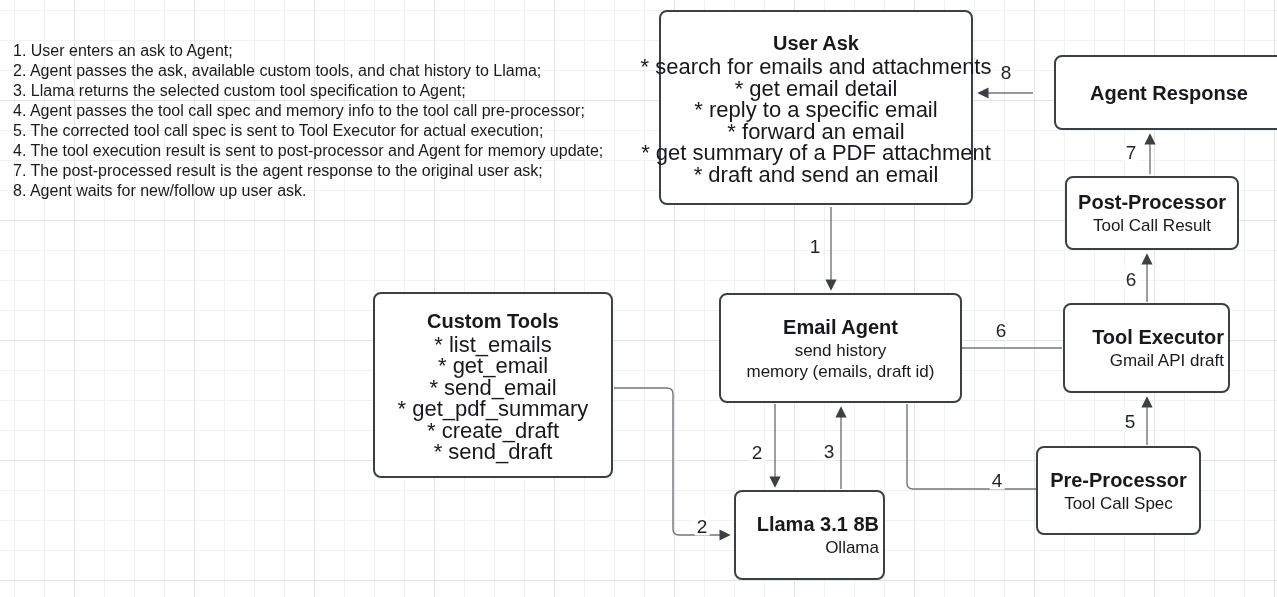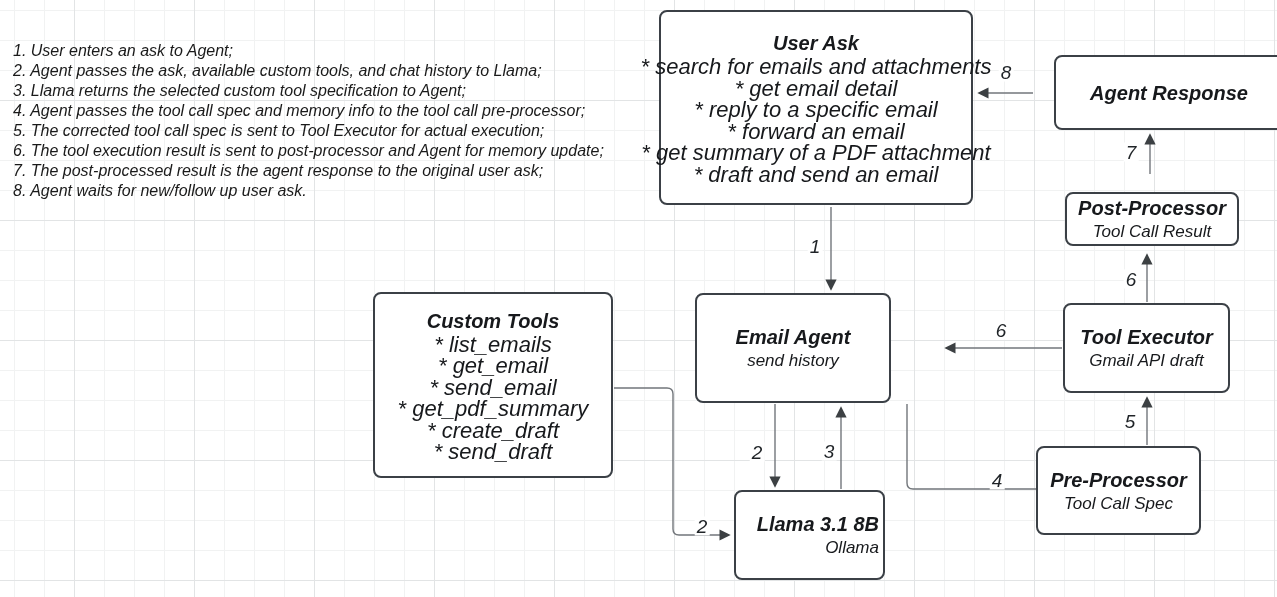--- a/index.html
+++ b/index.html
@@ -13,21 +13,20 @@
     overflow: hidden;
     color: #17191c;
     background-color: #ffffff;
     background-image:
       linear-gradient(to right, #e2e4e5 1px, transparent 1px),
       linear-gradient(to bottom, #e2e4e5 1px, transparent 1px),
       linear-gradient(to right, #f1f2f2 1px, transparent 1px),
       linear-gradient(to bottom, #f1f2f2 1px, transparent 1px);
     background-size: 120px 120px, 120px 120px, 30px 30px, 30px 30px;
     background-position: 74px 0px, 0px 100px, 14px 0px, 0px 10px;
-    font-style: italic;
   }
 
   .notes {
     position: absolute;
     left: 13px;
     top: 41px;
     font-size: 16px;
     line-height: 20px;
     white-space: nowrap;
     color: #1a1a1a;
@@ -99,57 +98,58 @@
       <path d="M 1033 93 L 979 93" marker-end="url(#ah)"></path>
     </g>
   </svg>
 
   <div class="notes">
     <div>1. User enters an ask to Agent;</div>
     <div>2. Agent passes the ask, available custom tools, and chat history to Llama;</div>
     <div>3. Llama returns the selected custom tool specification to Agent;</div>
     <div>4. Agent passes the tool call spec and memory info to the tool call pre-processor;</div>
     <div>5. The corrected tool call spec is sent to Tool Executor for actual execution;</div>
-    <div>6. The tool execution result is sent to post-processor and Agent for memory update;</div>
+    <div>4. The tool execution result is sent to post-processor and Agent for memory update;</div>
     <div>7. The post-processed result is the agent response to the original user ask;</div>
     <div>8. Agent waits for new/follow up user ask.</div>
   </div>
 
   <div class="node" style="left:659px; top:10px; width:314px; height:195px;">
     <div class="node-title">User Ask</div>
     <div class="node-line lg">* search for emails and attachments</div>
     <div class="node-line lg">* get email detail</div>
     <div class="node-line lg">* reply to a specific email</div>
     <div class="node-line lg">* forward an email</div>
     <div class="node-line lg">* get summary of a PDF attachment</div>
     <div class="node-line lg">* draft and send an email</div>
   </div>
 
   <div class="node" style="left:1034px; top:55px; width:230px; height:75px;margin-left:20px;">
     <div class="node-title">Agent Response</div>
   </div>
 
-  <div class="node" style="left:1065px; top:192px; width:174px; height:54px;">
+  <div class="node" style="left:1065px; top:176px; width:174px; height:74px;">
     <div class="node-title">Post-Processor</div>
     <div class="node-line">Tool Call Result</div>
   </div>
 
-  <div class="node" style="left:1063px; top:303px; width:167px; height:90px;">
+  <div class="node" style="left:1063px; top:303px; width:167px; height:90px;align-items:flex-end;">
     <div class="node-title">Tool Executor</div>
     <div class="node-line">Gmail API draft</div>
   </div>
 
   <div class="node" style="left:1036px; top:446px; width:165px; height:89px;">
     <div class="node-title">Pre-Processor</div>
     <div class="node-line">Tool Call Spec</div>
   </div>
 
-  <div class="node" style="left:695px; top:293px; width:196px; height:110px;">
+  <div class="node" style="left:719px; top:293px; width:243px; height:110px;">
     <div class="node-title">Email Agent</div>
     <div class="node-line">send history</div>
+    <div class="node-line">memory (emails, draft id)</div>
   </div>
 
   <div class="node" style="left:373px; top:292px; width:240px; height:186px;">
     <div class="node-title">Custom Tools</div>
     <div class="node-line lg">* list_emails</div>
     <div class="node-line lg">* get_email</div>
     <div class="node-line lg">* send_email</div>
     <div class="node-line lg">* get_pdf_summary</div>
     <div class="node-line lg">* create_draft</div>
     <div class="node-line lg">* send_draft</div>

